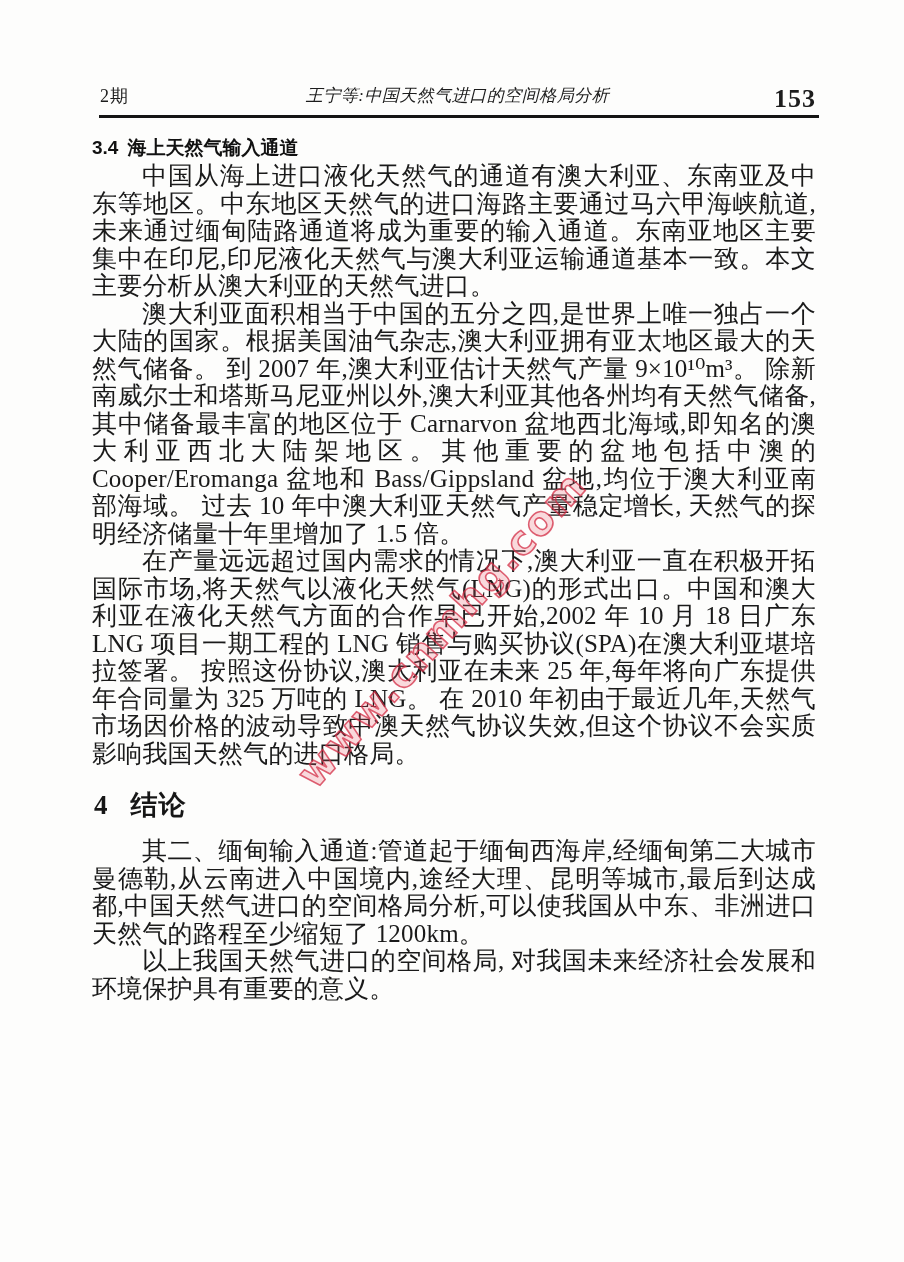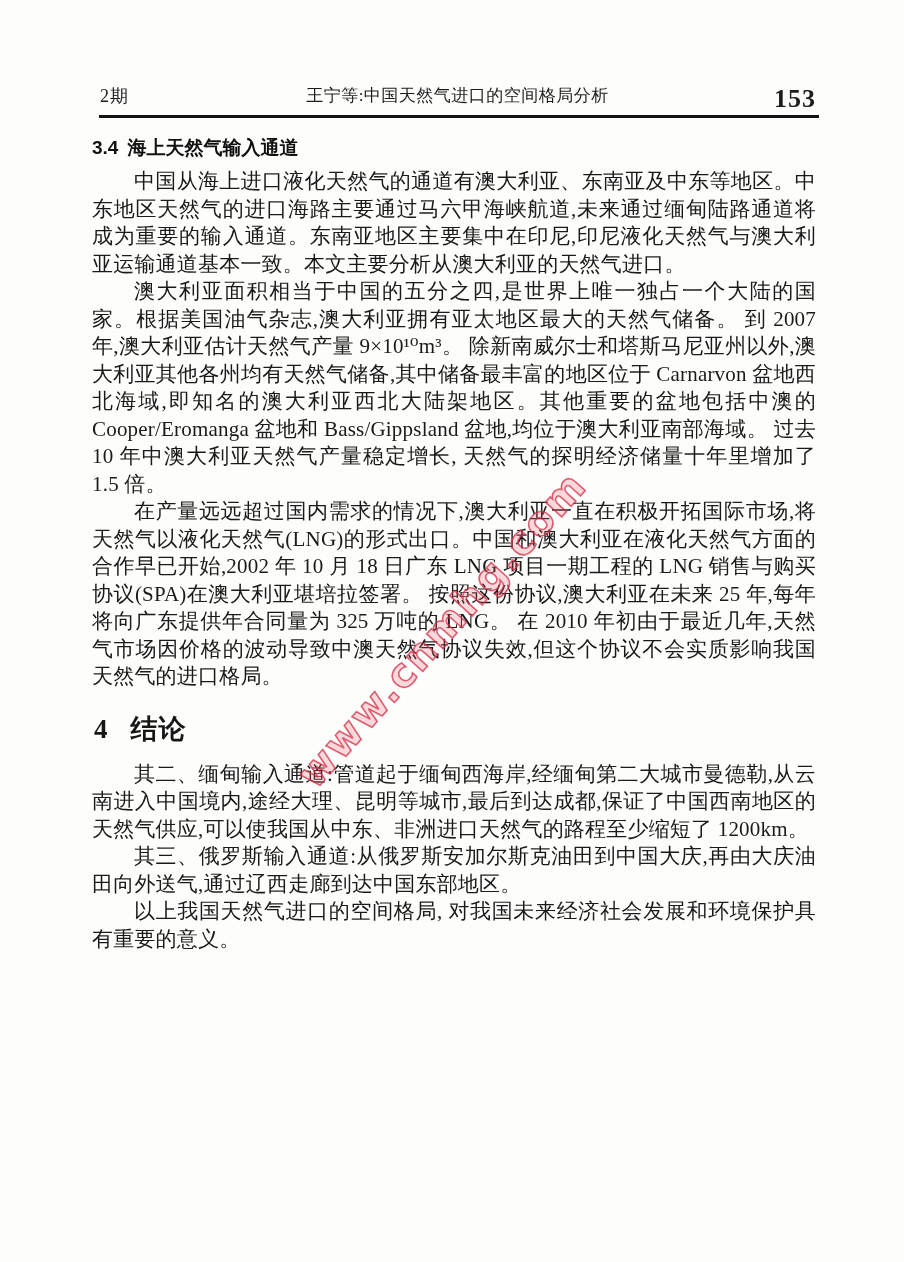--- a/index.html
+++ b/index.html
@@ -17,53 +17,53 @@
   }
   
   .running-header{
     position:absolute;
     top:84px;left:100px;right:88px;
     display:flex;
     justify-content:space-between;
     align-items:flex-start;
   }
   .issue{font-size:18px;letter-spacing:1px;}
-  .running-title{font-size:17px;letter-spacing:.5px;transform:translateX(6px);}
+  .running-title{font-size:17px;letter-spacing:.5px;transform:translateX(6px);font-style:italic;}
   .page-number{font-size:26px;font-weight:700;letter-spacing:1px;}
   .header-rule{
     position:absolute;
     top:115px;left:99px;right:85px;
     height:3px;
     background:#141414;
   }
   
   .article{
     position:absolute;
     top:133px;left:92px;
     width:724px;
   }
   .sec-heading-minor{
-    margin:2px 0 7px 0;
+    margin:2px 0 1px 0;
     font-family:"Liberation Sans","DejaVu Sans",sans-serif;
     font-size:19px;
     font-weight:700;
     color:#111;
   }
   .sec-heading-minor .h-num{margin-right:9px;}
   .sec-heading-major{
     margin:20px 0 14px 2px;
     font-size:27px;
     font-weight:700;
     color:#161616;
     letter-spacing:1px;
   }
   .sec-heading-major .h-num{margin-right:22px;}
   p.body-par{
     margin:0;
-    font-size:21px;
+    font-size:25px;
     line-height:27.5px;
     text-align:justify;
     text-indent:2em;
     letter-spacing:.2px;
     color:#1a1a1a;
   }
   
   .watermark{
     position:absolute;
     left:238px;top:608px;
@@ -100,21 +100,20 @@
     </h3>
 
     <p class="body-par">中国从海上进口液化天然气的通道有澳大利亚、东南亚及中东等地区。中东地区天然气的进口海路主要通过马六甲海峡航道,未来通过缅甸陆路通道将成为重要的输入通道。东南亚地区主要集中在印尼,印尼液化天然气与澳大利亚运输通道基本一致。本文主要分析从澳大利亚的天然气进口。</p>
     <p class="body-par">澳大利亚面积相当于中国的五分之四,是世界上唯一独占一个大陆的国家。根据美国油气杂志,澳大利亚拥有亚太地区最大的天然气储备。 到 2007 年,澳大利亚估计天然气产量 9×10¹⁰m³。 除新南威尔士和塔斯马尼亚州以外,澳大利亚其他各州均有天然气储备,其中储备最丰富的地区位于 Carnarvon 盆地西北海域,即知名的澳大利亚西北大陆架地区。其他重要的盆地包括中澳的 Cooper/Eromanga 盆地和 Bass/Gippsland 盆地,均位于澳大利亚南部海域。 过去 10 年中澳大利亚天然气产量稳定增长, 天然气的探明经济储量十年里增加了 1.5 倍。</p>
     <p class="body-par">在产量远远超过国内需求的情况下,澳大利亚一直在积极开拓国际市场,将天然气以液化天然气(LNG)的形式出口。中国和澳大利亚在液化天然气方面的合作早已开始,2002 年 10 月 18 日广东 LNG 项目一期工程的 LNG 销售与购买协议(SPA)在澳大利亚堪培拉签署。 按照这份协议,澳大利亚在未来 25 年,每年将向广东提供年合同量为 325 万吨的 LNG。 在 2010 年初由于最近几年,天然气市场因价格的波动导致中澳天然气协议失效,但这个协议不会实质影响我国天然气的进口格局。</p>
 
     <h2 class="sec-heading-major">
       <span class="h-num">4</span><span class="h-title">结论</span>
     </h2>
 
-    <p class="body-par">其二、缅甸输入通道:管道起于缅甸西海岸,经缅甸第二大城市曼德勒,从云南进入中国境内,途经大理、昆明等城市,最后到达成都,保证了中国西南地区的天然气供应,可以使我国从中东、非洲进口天然气的路程至少缩短了 1200km。</p>
-    <p class="body-par">其三、俄罗斯输入通道:从俄罗斯安加尔斯克油田到中国大庆,再由大庆油田向外送气,通过辽西走廊到达中国东部地区。</p>
+    <p class="body-par">其二、缅甸输入通道:管道起于缅甸西海岸,经缅甸第二大城市曼德勒,从云南进入中国境内,途经大理、昆明等城市,最后到达成都,中国天然气进口的空间格局分析,可以使我国从中东、非洲进口天然气的路程至少缩短了 1200km。</p>
     <p class="body-par">以上我国天然气进口的空间格局, 对我国未来经济社会发展和环境保护具有重要的意义。</p>
 
   </div>
 
   <div class="watermark">www.cnmhg.com</div>
 
 </div>
 
 </body></html>

